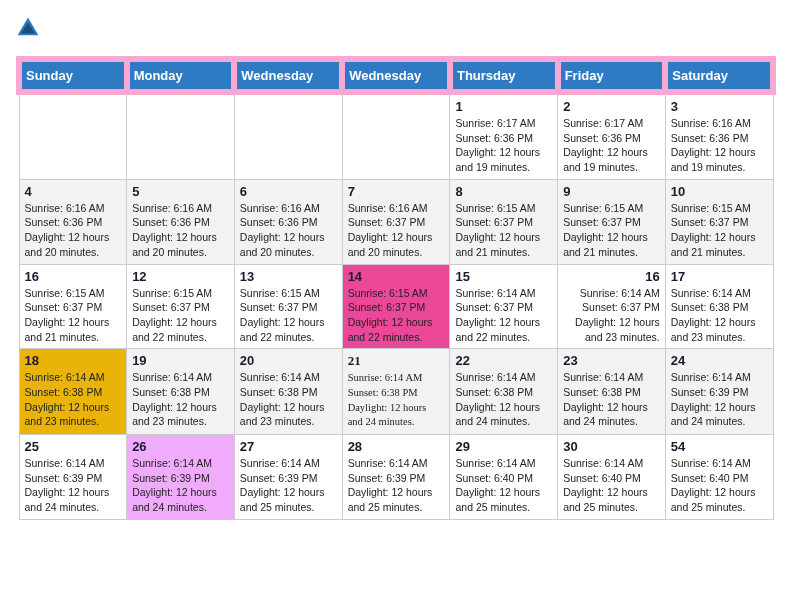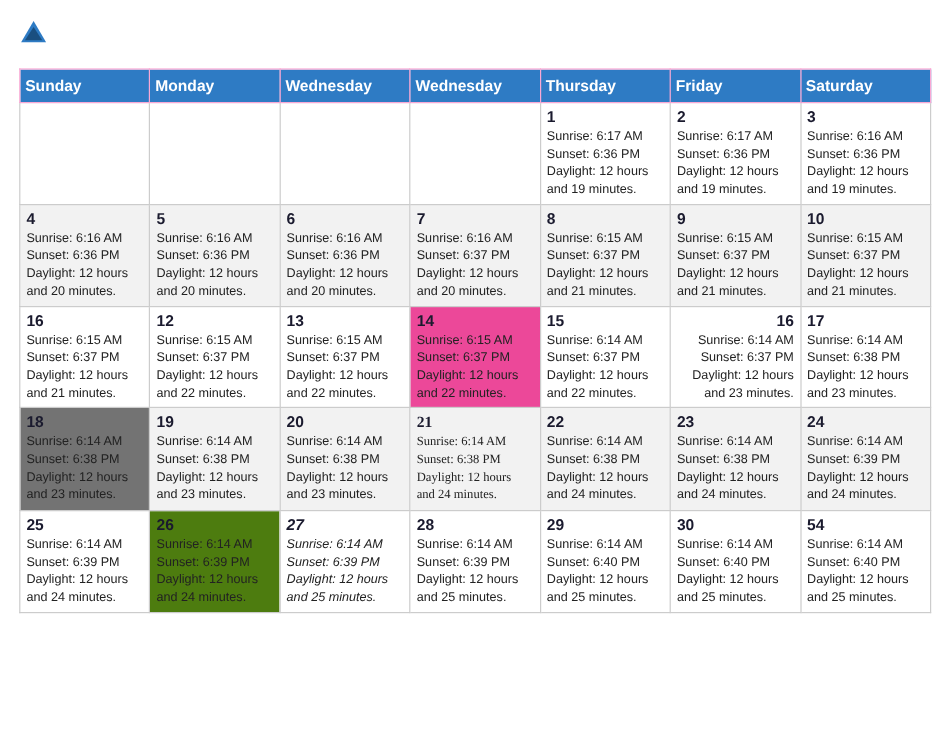--- a/index.html
+++ b/index.html
@@ -42,21 +42,21 @@
       border-collapse: collapse;
       font-size: 11px;
     }
     .calendar-table th {
       background-color: #2e7bc4;
       color: #fff;
       padding: 6px 4px;
       text-align: left;
       font-size: 13px;
       font-weight: bold;
-      border: 1px solid #f9a8d4;
+      border: 6px solid #f9a8d4;
     }
     .calendar-table td {
       border: 1px solid #ccc;
       vertical-align: top;
       padding: 4px 5px;
       width: 108px;
       min-height: 80px;
       background: #fff;
     }
     .calendar-table tr:nth-child(even) td {
@@ -189,21 +189,21 @@
         <td style="background: rgb(255, 255, 255); text-align: right;">
           <span class="day-number">16</span>
           <div class="day-info"><span>Sunrise: 6:14 AM</span><br><span>Sunset: 6:37 PM</span><br><span>Daylight: 12 hours</span><br><span>and 23 minutes.</span></div>
         </td>
         <td style="background: rgb(255, 255, 255); margin-top: 16px;">
           <span class="day-number">17</span>
           <div class="day-info"><span>Sunrise: 6:14 AM</span><br><span>Sunset: 6:38 PM</span><br><span>Daylight: 12 hours</span><br><span>and 23 minutes.</span></div>
         </td>
       </tr>
       <tr>
-        <td style="background: #737373;">
+        <td style="background: #eab308;">
           <span class="day-number">18</span>
           <div class="day-info"><span>Sunrise: 6:14 AM</span><br><span>Sunset: 6:38 PM</span><br><span>Daylight: 12 hours</span><br><span>and 23 minutes.</span></div>
         </td>
         <td style="background: rgb(242, 242, 242);">
           <span class="day-number">19</span>
           <div class="day-info"><span>Sunrise: 6:14 AM</span><br><span>Sunset: 6:38 PM</span><br><span>Daylight: 12 hours</span><br><span>and 23 minutes.</span></div>
         </td>
         <td style="background: rgb(242, 242, 242);">
           <span class="day-number">20</span>
           <div class="day-info"><span>Sunrise: 6:14 AM</span><br><span>Sunset: 6:38 PM</span><br><span>Daylight: 12 hours</span><br><span>and 23 minutes.</span></div>
@@ -223,25 +223,25 @@
         <td style="background: rgb(242, 242, 242);">
           <span class="day-number">24</span>
           <div class="day-info"><span>Sunrise: 6:14 AM</span><br><span>Sunset: 6:39 PM</span><br><span>Daylight: 12 hours</span><br><span>and 24 minutes.</span></div>
         </td>
       </tr>
       <tr>
         <td style="background: rgb(255, 255, 255);">
           <span class="day-number">25</span>
           <div class="day-info"><span>Sunrise: 6:14 AM</span><br><span>Sunset: 6:39 PM</span><br><span>Daylight: 12 hours</span><br><span>and 24 minutes.</span></div>
         </td>
-        <td style="background: #4d7c0f;">
+        <td style="background: #f0abfc;">
           <span class="day-number">26</span>
           <div class="day-info"><span>Sunrise: 6:14 AM</span><br><span>Sunset: 6:39 PM</span><br><span>Daylight: 12 hours</span><br><span>and 24 minutes.</span></div>
         </td>
-        <td style="background: rgb(255, 255, 255); font-style: italic;">
+        <td style="background: rgb(255, 255, 255);">
           <span class="day-number">27</span>
           <div class="day-info"><span>Sunrise: 6:14 AM</span><br><span>Sunset: 6:39 PM</span><br><span>Daylight: 12 hours</span><br><span>and 25 minutes.</span></div>
         </td>
         <td style="background: rgb(255, 255, 255);">
           <span class="day-number">28</span>
           <div class="day-info"><span>Sunrise: 6:14 AM</span><br><span>Sunset: 6:39 PM</span><br><span>Daylight: 12 hours</span><br><span>and 25 minutes.</span></div>
         </td>
         <td style="background: rgb(255, 255, 255);">
           <span class="day-number">29</span>
           <div class="day-info"><span>Sunrise: 6:14 AM</span><br><span>Sunset: 6:40 PM</span><br><span>Daylight: 12 hours</span><br><span>and 25 minutes.</span></div>

